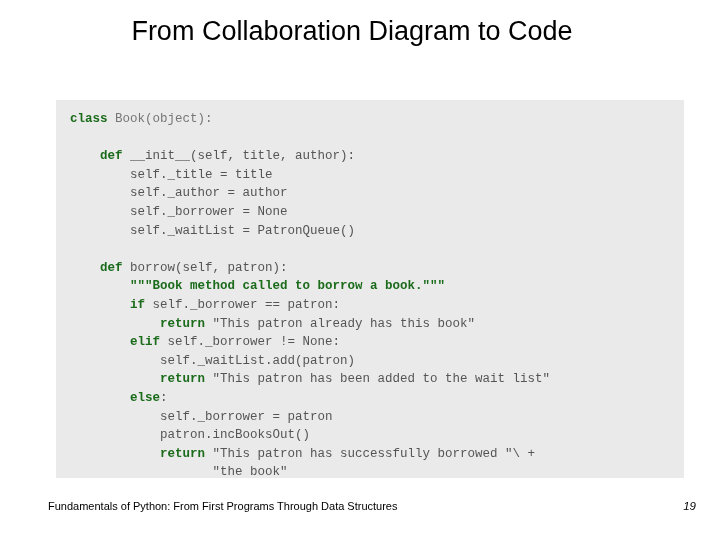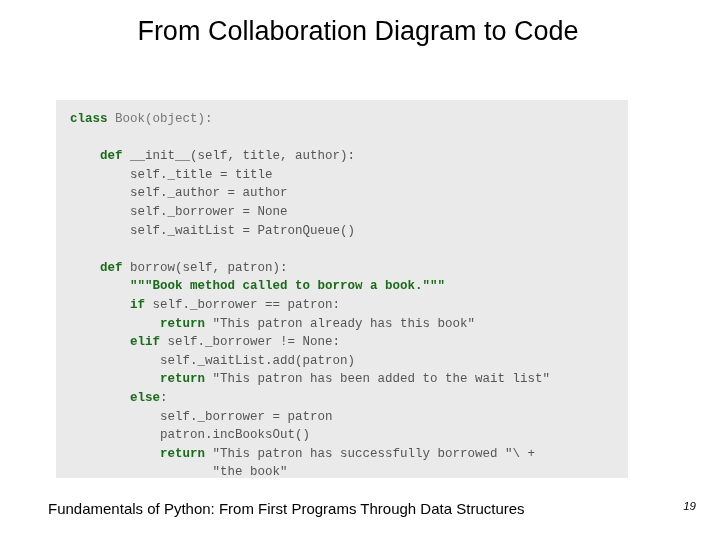--- a/index.html
+++ b/index.html
@@ -15,34 +15,34 @@
   }
   .slide {
     position: relative;
     width: 720px;
     height: 540px;
     box-sizing: border-box;
   }
   .title {
     position: absolute;
     top: 14px;
-    left: 28px;
+    left: 22px;
     width: 660px;
     text-align: center;
     font-size: 27px;
     line-height: 1.32;
     color: #000000;
     font-family: "Liberation Sans", sans-serif;
     font-weight: normal;
   }
   .code-box {
     position: absolute;
     left: 56px;
     top: 100px;
-    width: 572px;
+    width: 628px;
     height: 378px;
     background: #eaeaea;
     box-sizing: border-box;
     padding: 10px 0 0 0;
     overflow: hidden;
   }
   .code {
     font-family: "Liberation Mono", "DejaVu Sans Mono", monospace;
     font-size: 12.5px;
     line-height: 18.6px;
@@ -66,21 +66,21 @@
     font-weight: bold;
   }
   .plain {
     color: #555555;
     text-align: center;
   }
   .footer {
     position: absolute;
     left: 48px;
     top: 500px;
-    font-size: 15px;
+    font-size: 11px;
     color: #000000;
     font-family: "Liberation Sans", sans-serif;
   }
   .pagenum {
     position: absolute;
     right: 24px;
     top: 500px;
     font-size: 11.5px;
     color: #000000;
     font-family: "Liberation Sans", sans-serif;

